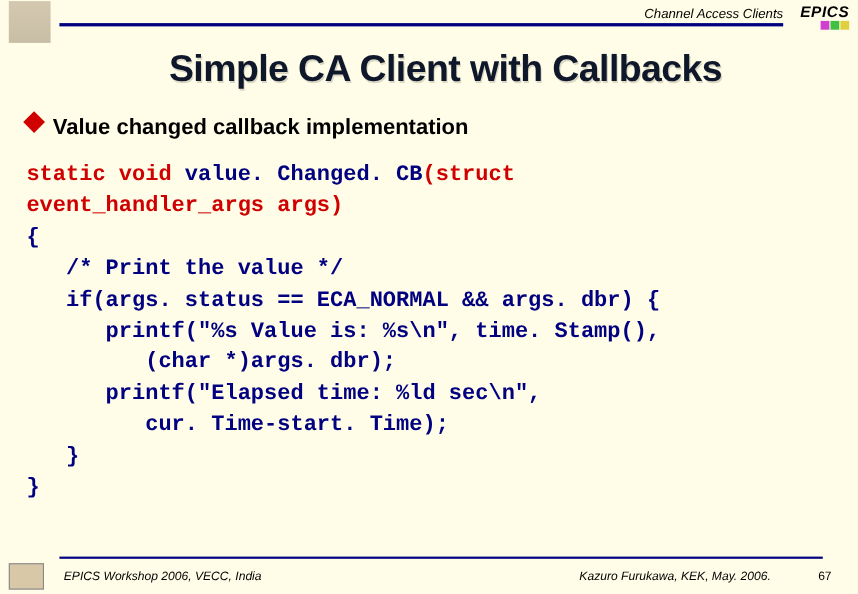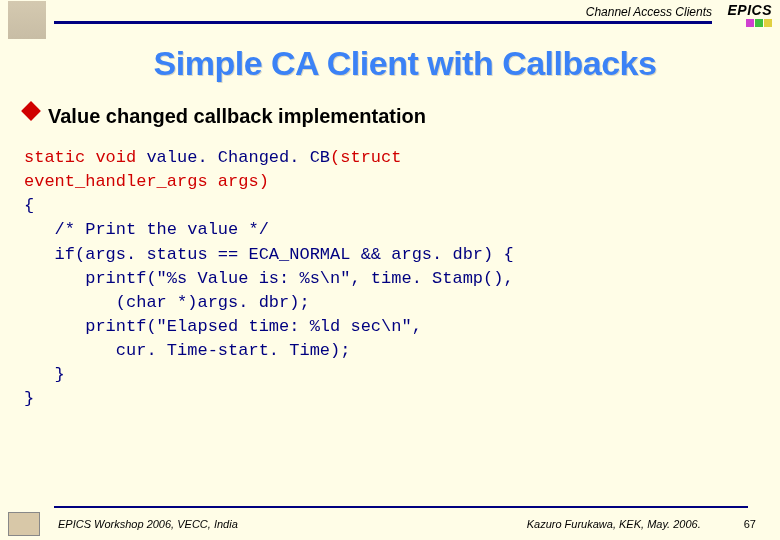--- a/index.html
+++ b/index.html
@@ -63,21 +63,21 @@
     margin-top: 1px;
   }
   .sq { width: 8px; height: 8px; }
   .sq.m { background: #d040d0; }
   .sq.g { background: #40c040; }
   .sq.y { background: #e0d040; }
   .title {
     font-family: "Arial Black", Arial, sans-serif;
     font-weight: 900;
     font-size: 34px;
-    color: #3b82f6;
+    color: #0f172a;
     text-align: center;
     margin: 6px 20px 10px 50px;
     letter-spacing: -0.5px;
     white-space: nowrap;
     text-shadow: 1px 1px 0 rgba(0,0,0,0.15);
   }
   .bullet-row {
     display: flex;
     align-items: center;
     margin-left: 24px;
@@ -92,22 +92,22 @@
     flex-shrink: 0;
   }
   .bullet-text {
     font-size: 20px;
     color: #000;
     font-weight: bold;
     margin-top: 12px;
   }
   .code-block {
     font-family: "Courier New", monospace;
-    font-weight: normal;
-    font-size: 17px;
+    font-weight: bold;
+    font-size: 20px;
     color: #000080;
     margin-left: 24px;
     margin-right: 20px;
     line-height: 1.42;
     white-space: pre;
   }
   .kw { color: #d00000; }
   .footer {
     position: absolute;
     bottom: 4px;

